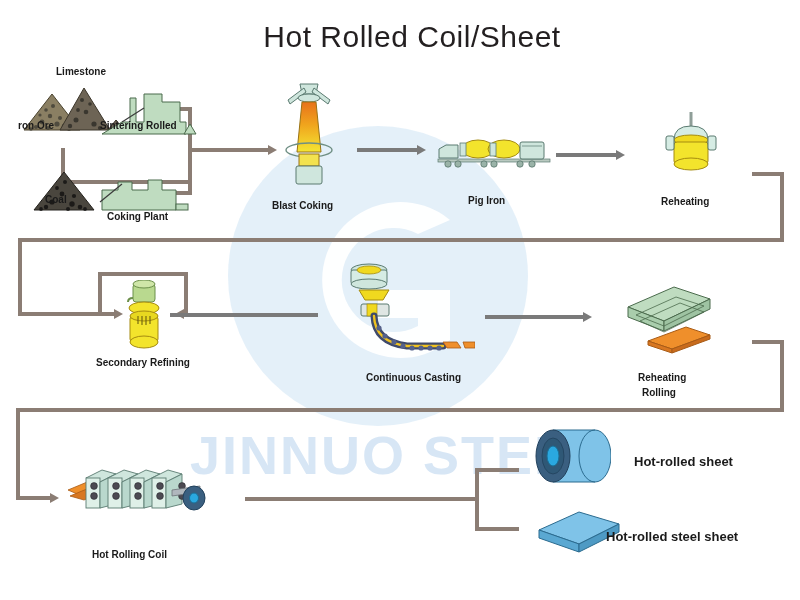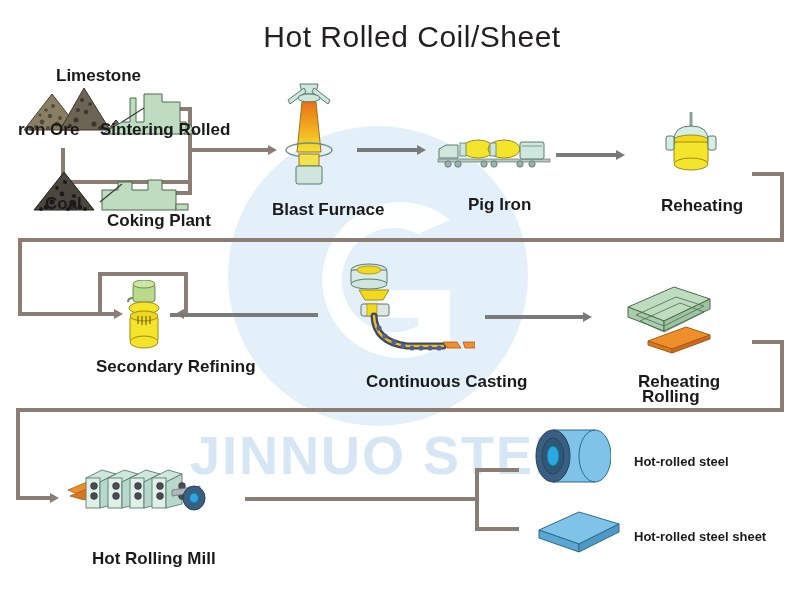--- a/index.html
+++ b/index.html
@@ -38,21 +38,21 @@
   .ar-gray{background:#7a7a7a;height:4px;}
   .arrowhead{
     width:0;height:0;border-top:5px solid transparent;border-bottom:5px solid transparent;
   }
   .ah-r{border-left:9px solid #7a7a7a;}
   .ah-r-b{border-left:9px solid #8b7d74;}
   .ah-l-b{border-right:9px solid #8b7d74;}
 
   
   .lbl{
-    color:#1a1a1a;font-size:17px;font-weight:bold;
+    color:#1a1a1a;font-size:10px;font-weight:bold;
     font-family:"Liberation Sans",sans-serif;white-space:nowrap;
   }
 
   
   .plant-fill{fill:#bfdcc0;stroke:#4b6b4d;stroke-width:1;}
 </style>
 </head>
 <body>
 
 <div id="stage">
@@ -375,24 +375,24 @@
       <polygon points="6,20 46,34 46,42 6,28" fill="#5aa8d2" stroke="#2b6b8f" stroke-width="1"></polygon>
       <polygon points="46,34 86,14 86,22 46,42" fill="#4e9ac4" stroke="#2b6b8f" stroke-width="1"></polygon>
     </svg>
   </div>
 
   <div class="abs lbl" style="left:56px;top:66px;">Limestone</div>
   <div class="abs lbl" style="left:18px;top:120px;">ron Ore</div>
   <div class="abs lbl" style="left:100px;top:120px;">Sintering Rolled</div>
   <div class="abs lbl" style="left:45px;top:194px;">Coal</div>
   <div class="abs lbl" style="left:107px;top:211px;">Coking Plant</div>
-  <div class="abs lbl" style="left:272px;top:200px;">Blast Furnace</div>
+  <div class="abs lbl" style="left:272px;top:200px;">Blast Coking</div>
   <div class="abs lbl" style="left:468px;top:195px;">Pig Iron</div>
   <div class="abs lbl" style="left:661px;top:196px;">Reheating</div>
   <div class="abs lbl" style="left:96px;top:357px;">Secondary Refining</div>
   <div class="abs lbl" style="left:366px;top:372px;">Continuous Casting</div>
   <div class="abs lbl" style="left:638px;top:372px;">Reheating</div>
   <div class="abs lbl" style="left:642px;top:387px;">Rolling</div>
-  <div class="abs lbl" style="left:92px;top:549px;">Hot Rolling Mill</div>
-  <div class="abs lbl" style="left:634px;top:454px;font-size:13px;">Hot-rolled steel</div>
-  <div class="abs lbl" style="left:634px;top:529px;font-size:13px;">Hot-rolled steel sheet</div>
+  <div class="abs lbl" style="left:92px;top:549px;">Hot Rolling Coil</div>
+  <div class="abs lbl" style="left:634px;top:454px;font-size:13px;">Hot-rolled sheet</div>
+  <div class="abs lbl" style="left:606px;top:529px;font-size:13px;">Hot-rolled steel sheet</div>
 
 </div>
 
 </body></html>

